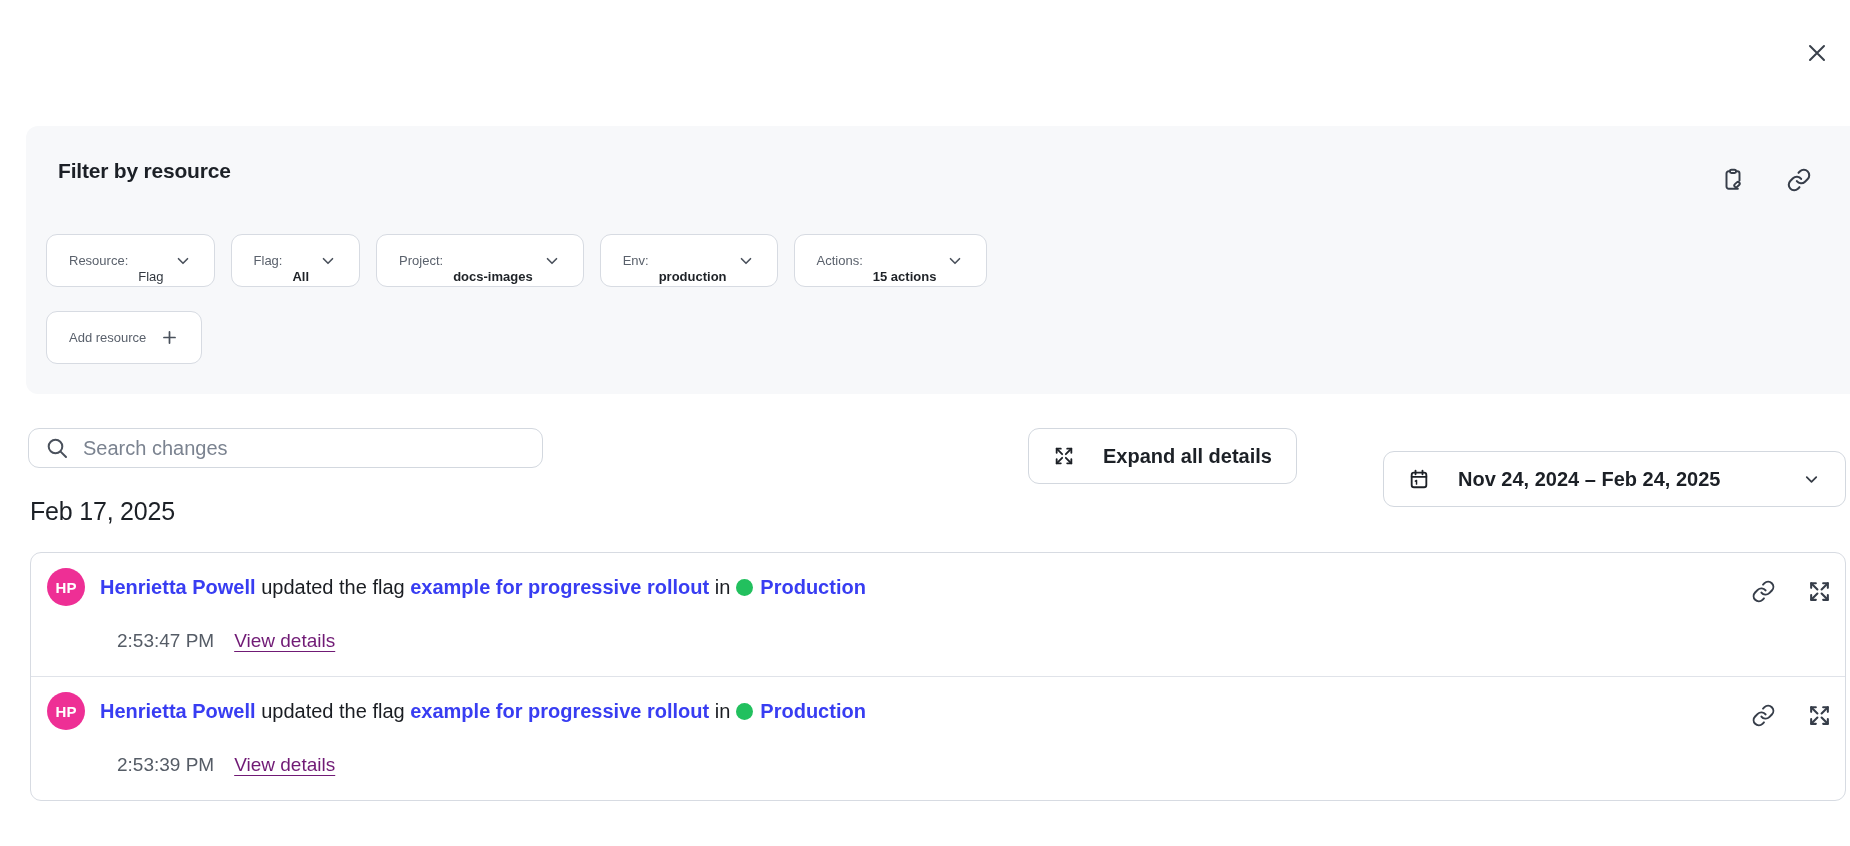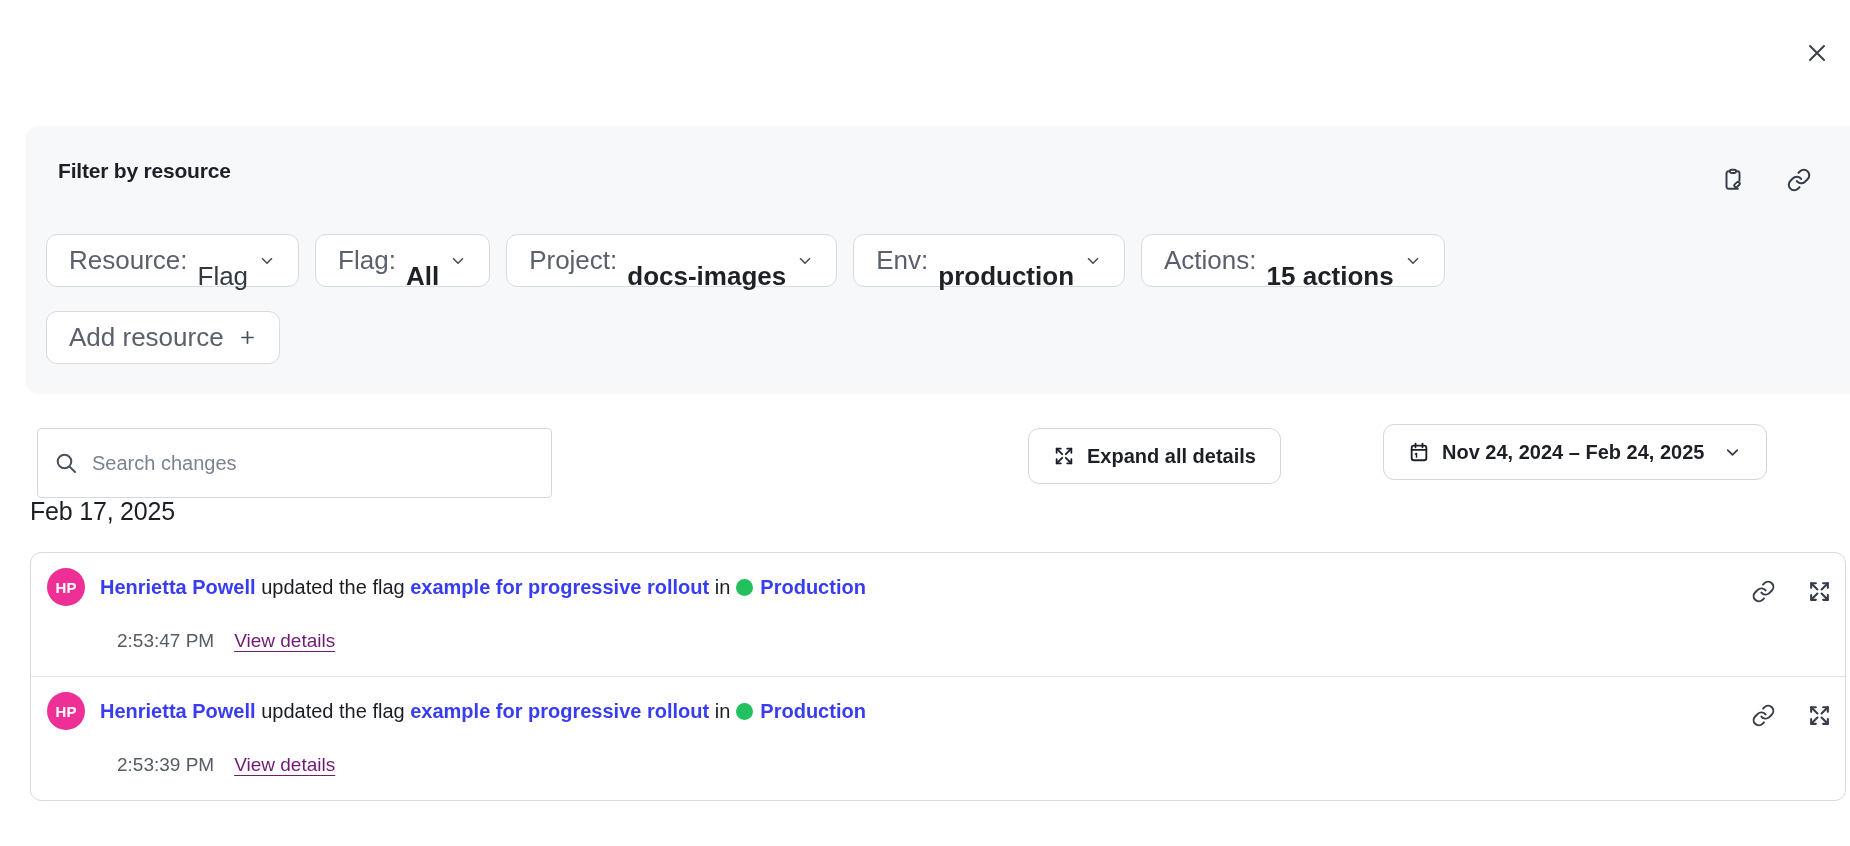--- a/index.html
+++ b/index.html
@@ -22,44 +22,44 @@
                   color:#1c2026; letter-spacing:-0.2px; }
   .filter-icons { position:absolute; top:40px; right:57px; display:flex; gap:38px; }
   .icon-btn { border:none; background:transparent; color:#363d49; cursor:pointer;
               width:28px; height:28px; display:flex; align-items:center; justify-content:center; }
   .icon-btn svg { width:26px; height:26px; }
 
   .chip-row1 { position:absolute; left:20px; top:108px; display:flex; gap:16px; }
   .chip-row2 { position:absolute; left:20px; top:185px; display:flex; }
   .chip { display:flex; align-items:center; gap:10px; height:53px; padding:0 22px;
           background:#ffffff; border:1.5px solid #d7dbe2; border-radius:11px;
-          font-size:26px; cursor:pointer; white-space:nowrap; }
+          font-size:13px; cursor:pointer; white-space:nowrap; }
   .chip .lbl { color:#5a616c; }
   .chip .val { color:#1e2227; font-weight:700;margin-top:32px; }
   .chip .val.regular { font-weight:400; color:#333941; }
   .chip .chev { color:#4a515c; display:flex; }
   .chip .chev svg { width:18px; height:18px; }
   .chip.add { color:#5a616c; gap:14px; }
   .chip.add svg { width:19px; height:19px; color:#4a515c; }
 
   
-  .search-box { position:absolute; left:37px; top:428px; width:515px; height:70px;
-                border:1.5px solid #d3d8df; border-radius:4px; display:flex; align-items:center;
+  .search-box { position:absolute; left:28px; top:428px; width:515px; height:40px;
+                border:1.5px solid #d3d8df; border-radius:11px; display:flex; align-items:center;
                 padding:0 16px; gap:14px; background:#fff; }
   .search-box svg { width:24px; height:24px; color:#4a515c; flex:none; }
   .search-box input { border:none; outline:none; flex:1; font-size:20px;
                       font-family:"Liberation Sans", sans-serif; color:#20242b; background:transparent; }
   .search-box input::placeholder { color:#7b8390; }
 
-  .btn { display:flex; align-items:center; gap:12px; height:56px; padding:0 24px;
+  .btn { display:flex; align-items:center; gap:28px; height:56px; padding:0 24px;
          background:#fff; border:1.5px solid #d3d8df; border-radius:11px; cursor:pointer;
          font-family:"Liberation Sans", sans-serif; font-size:20px; font-weight:700; color:#1c2026; }
   .btn svg { width:22px; height:22px; color:#1c2026; }
   .expand-all-btn { position:absolute; left:1028px; top:428px; }
-  .date-range-btn { position:absolute; left:1383px; top:424px; width:384px; justify-content:flex-start; }
+  .date-range-btn { position:absolute; left:1383px; top:451px; width:463px; justify-content:flex-start;text-align:right; }
   .date-range-btn .chev { margin-left:auto; display:flex; }
   .date-range-btn .chev svg { width:19px; height:19px; color:#353b45; }
 
   
   .date-header { position:absolute; left:30px; top:497px; font-size:25px; font-weight:400;
                  color:#1c2026; letter-spacing:-0.2px; }
   .entries { position:absolute; left:30px; top:552px; width:1816px;
              border:1.5px solid #d7dbe2; border-radius:11px; background:#fff; }
   .entry { position:relative; padding:15px 80px 24px 16px; }
   .entry + .entry { border-top:1.5px solid #e0e3e9; }

